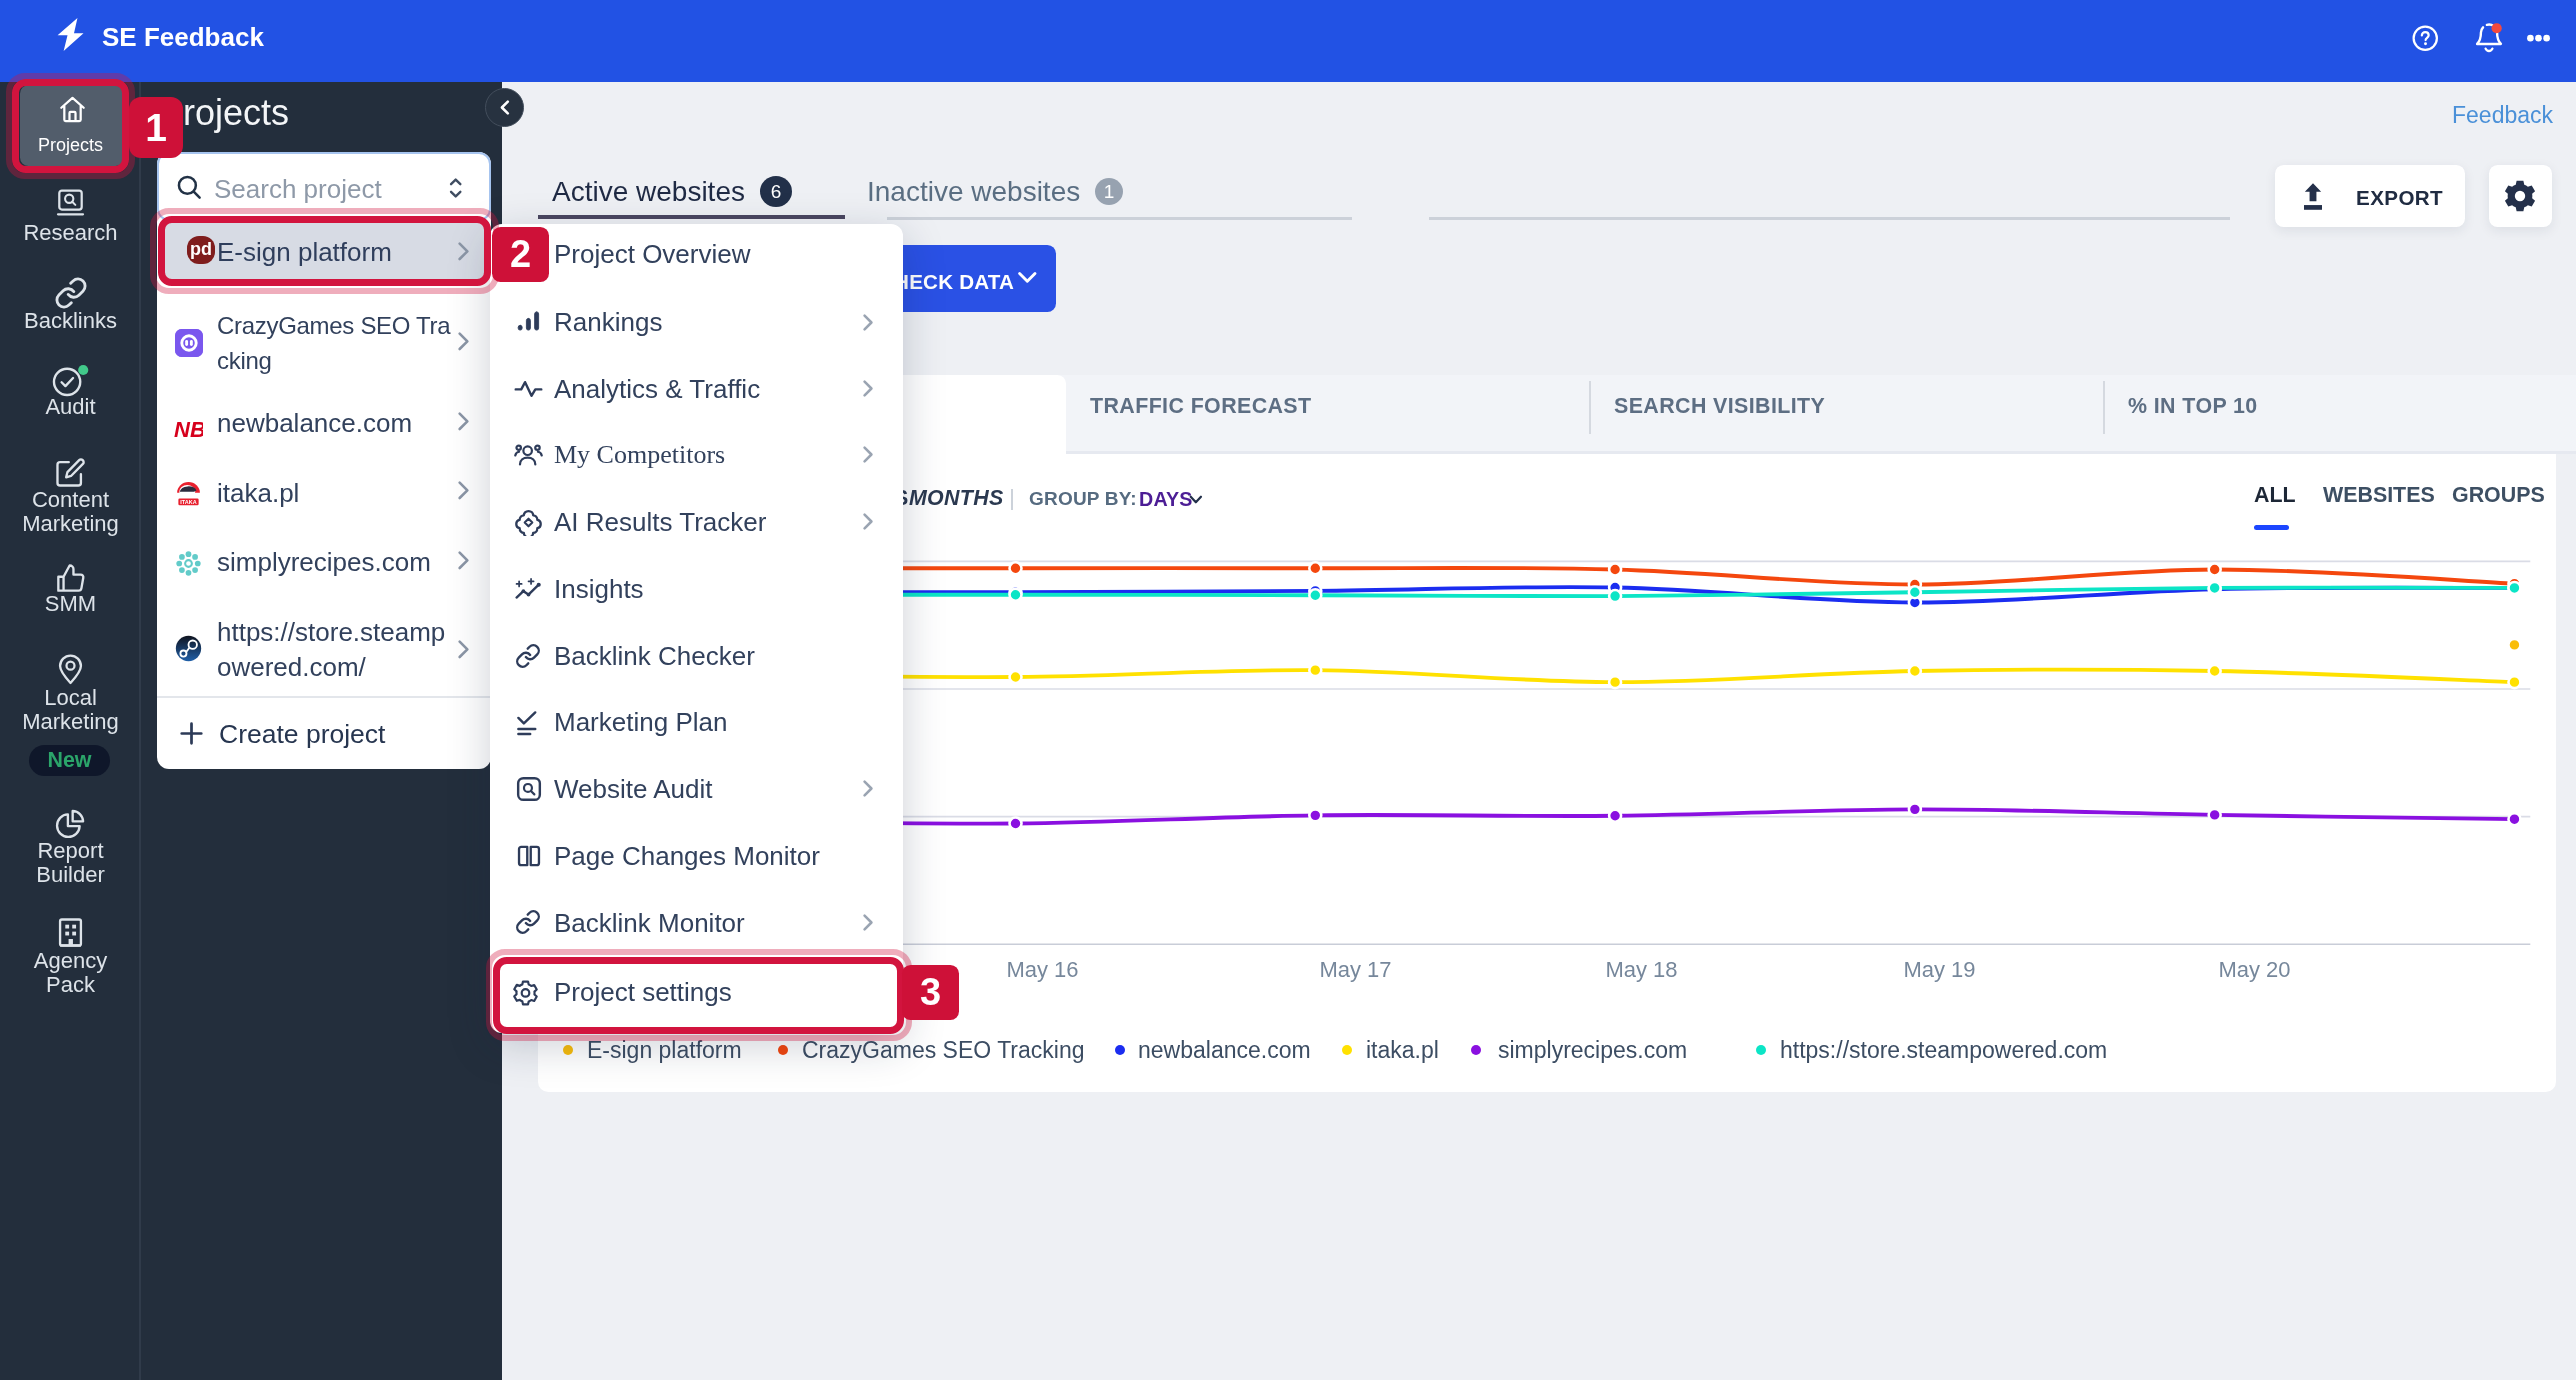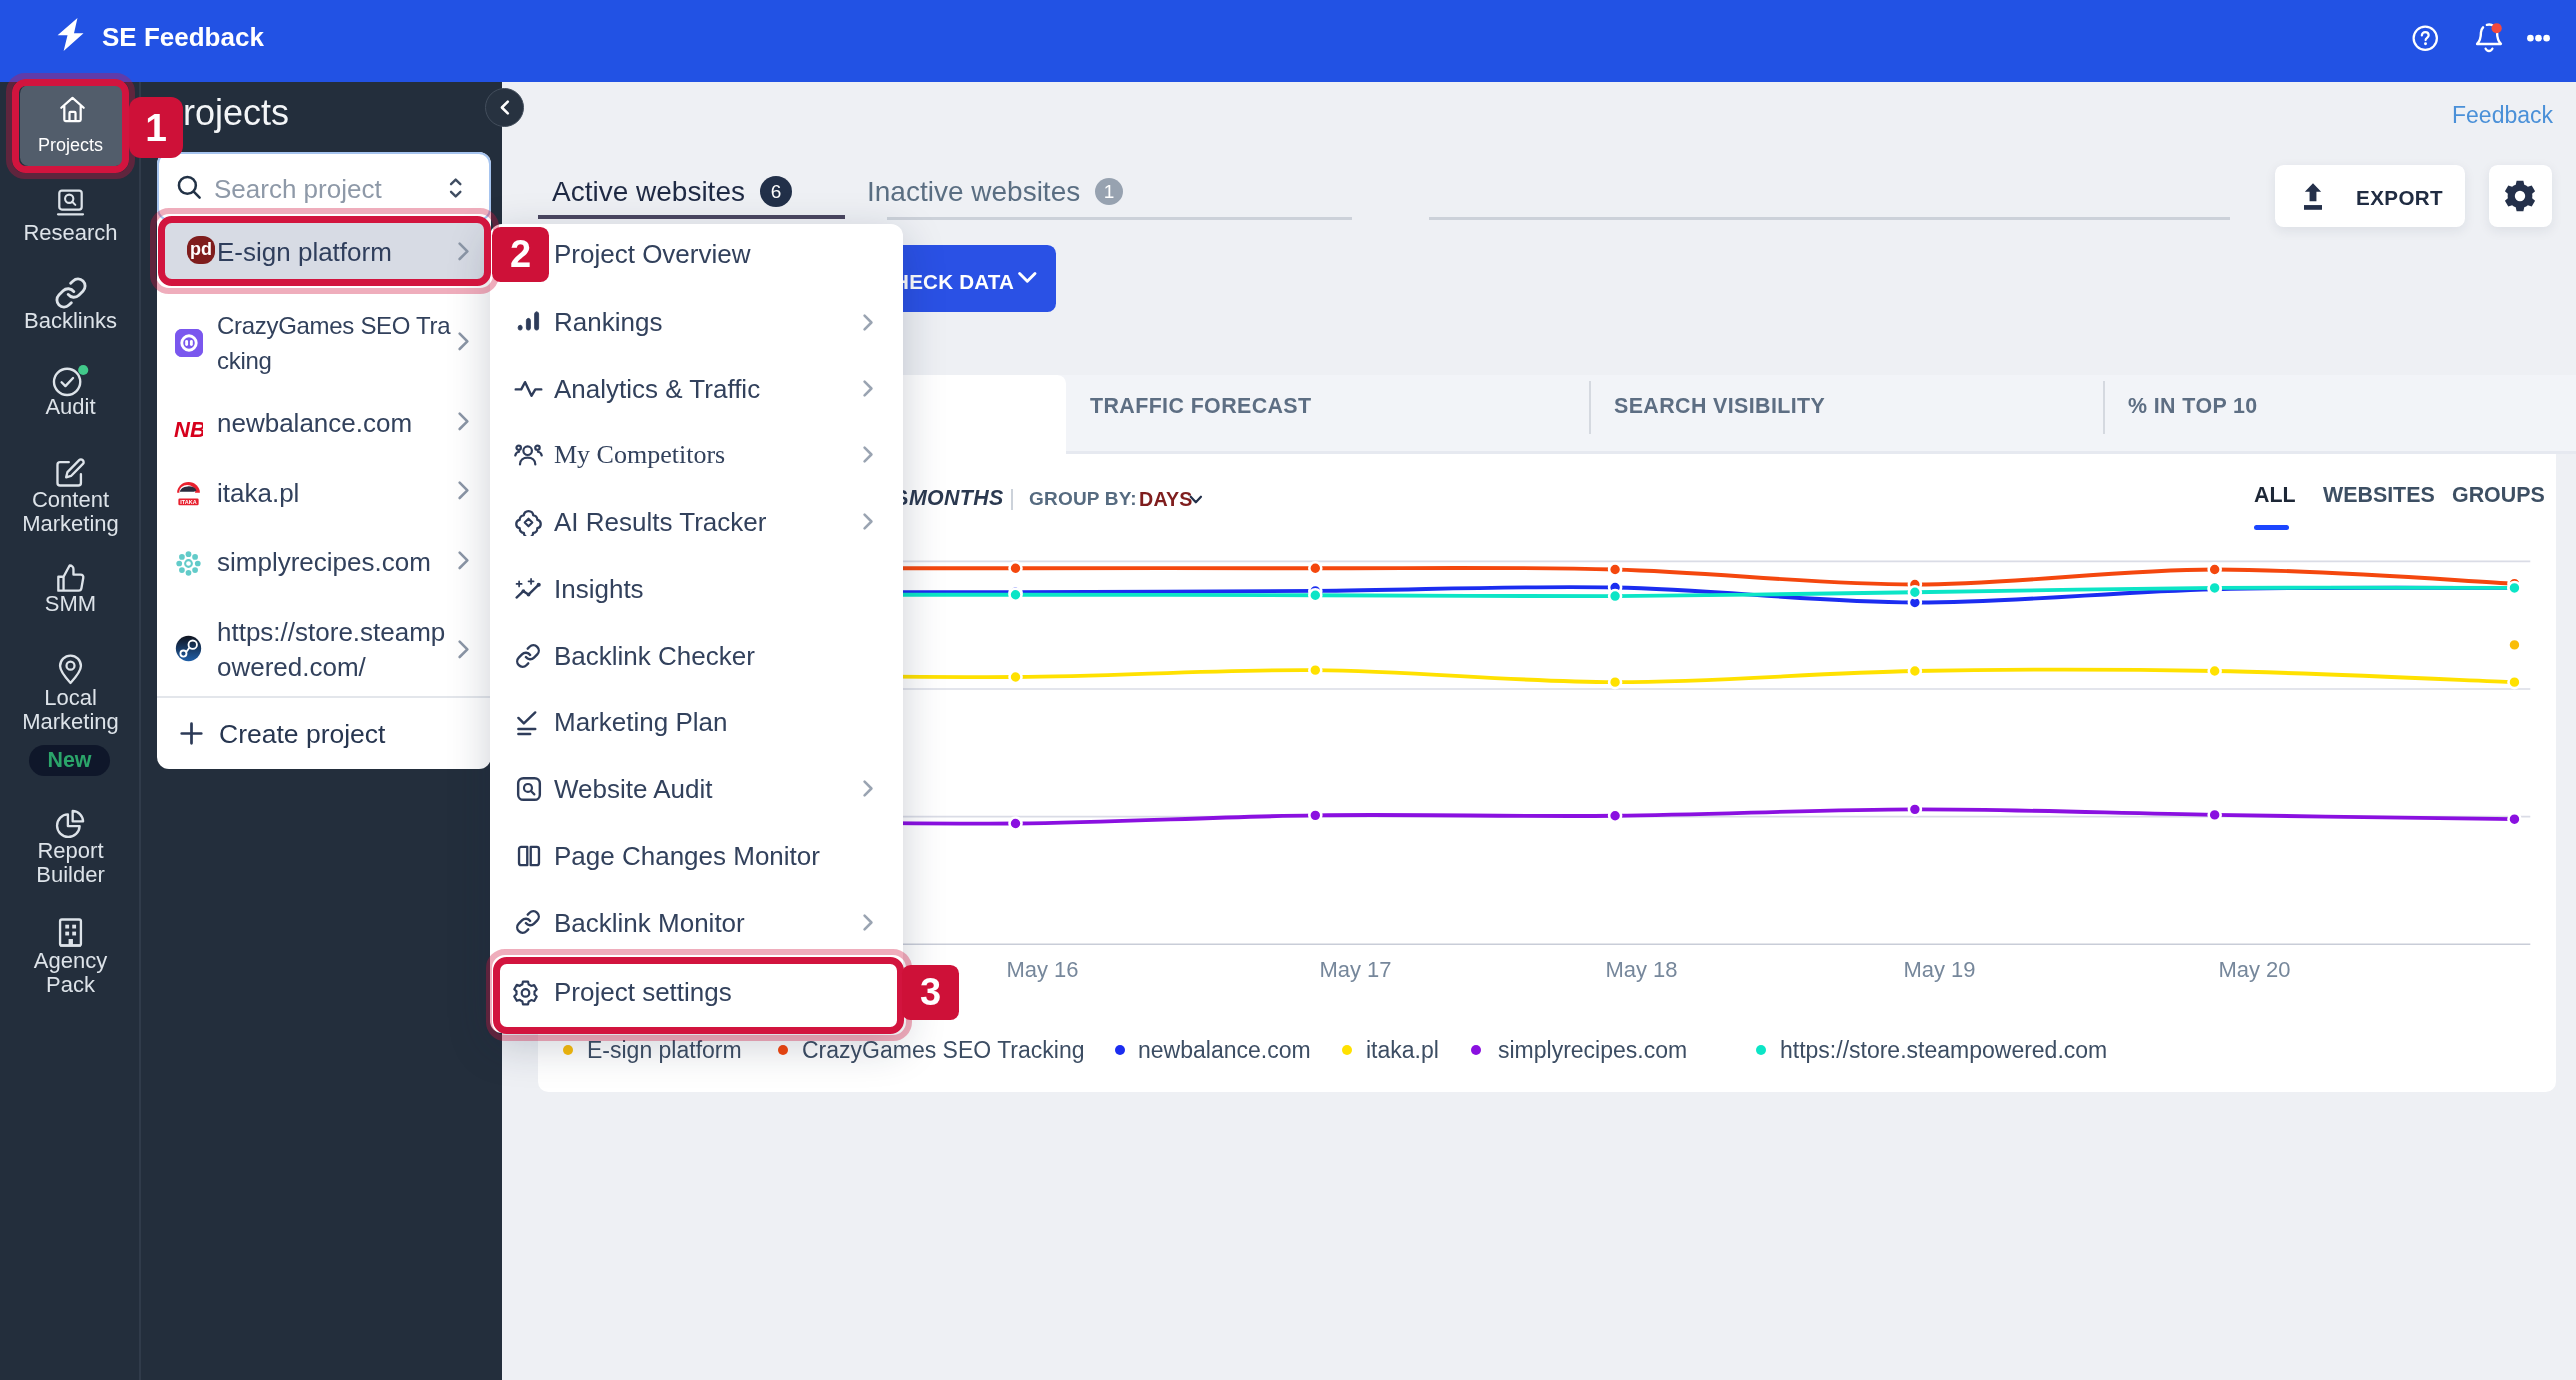--- a/index.html
+++ b/index.html
@@ -176,21 +176,21 @@
   <div class="abs" style="left:1090px; top:394px; color:#5d6e83; font-size:21.4px; font-weight:bold; letter-spacing:0.4px;">TRAFFIC FORECAST</div>
   <div class="abs" style="left:1614px; top:394px; color:#5d6e83; font-size:21.4px; font-weight:bold; letter-spacing:0.4px;">SEARCH VISIBILITY</div>
   <div class="abs" style="left:2128px; top:394px; color:#5d6e83; font-size:21.4px; font-weight:bold; letter-spacing:0.4px;">% IN TOP 10</div>
 
   <div class="abs" style="left:538px; top:454px; width:2018px; height:638px; background:#fff; border-radius:0 0 10.3px 10.3px;"></div>
 
   <div class="abs" style="left:894px; top:486px; color:#2b3950; font-size:21.4px; font-weight:bold;">S</div>
   <div class="abs" style="left:909px; top:486px; color:#2b3950; font-size:21.4px; font-weight:bold; letter-spacing:0.3px;font-style:italic;">MONTHS</div>
   <div class="abs" style="left:1011px; top:489px; width:1.7px; height:20.6px; background:#ccd2da;"></div>
   <div class="abs" style="left:1029px; top:488px; color:#566b80; font-size:19px; font-weight:bold; letter-spacing:0.2px;">GROUP BY:</div>
-  <div class="abs" style="left:1139px; top:488px; color:#7f1d1d; font-size:19.7px; font-weight:bold; letter-spacing:0.2px;">DAYS</div>
+  <div class="abs" style="left:1139px; top:488px; color:#4c1d95; font-size:19.7px; font-weight:bold; letter-spacing:0.2px;">DAYS</div>
   <svg class="abs" style="left:1189px; top:495px;" width="13.7" height="9.4" viewBox="0 0 16 11">
     <path d="M2 2 L8 8.5 L14 2" fill="none" stroke="#22304a" stroke-width="2.6" stroke-linecap="round" stroke-linejoin="round"></path>
   </svg>
   <div class="abs" style="left:2254px; top:483px; color:#1d2736; font-size:21.4px; font-weight:bold;">ALL</div>
   <div class="abs" style="left:2323px; top:483px; color:#3d4f63; font-size:21.4px; font-weight:bold;">WEBSITES</div>
   <div class="abs" style="left:2452px; top:483px; color:#3d4f63; font-size:21.4px; font-weight:bold;">GROUPS</div>
   <div class="abs" style="left:2254px; top:525px; width:35px; height:5.1px; background:#1c46ff; border-radius:2.6px;"></div>
 
   <svg class="abs" style="left:538px; top:485px;" width="2018" height="605" viewBox="0 0 2356 706">
     <g stroke="#dadce6" stroke-width="2">

